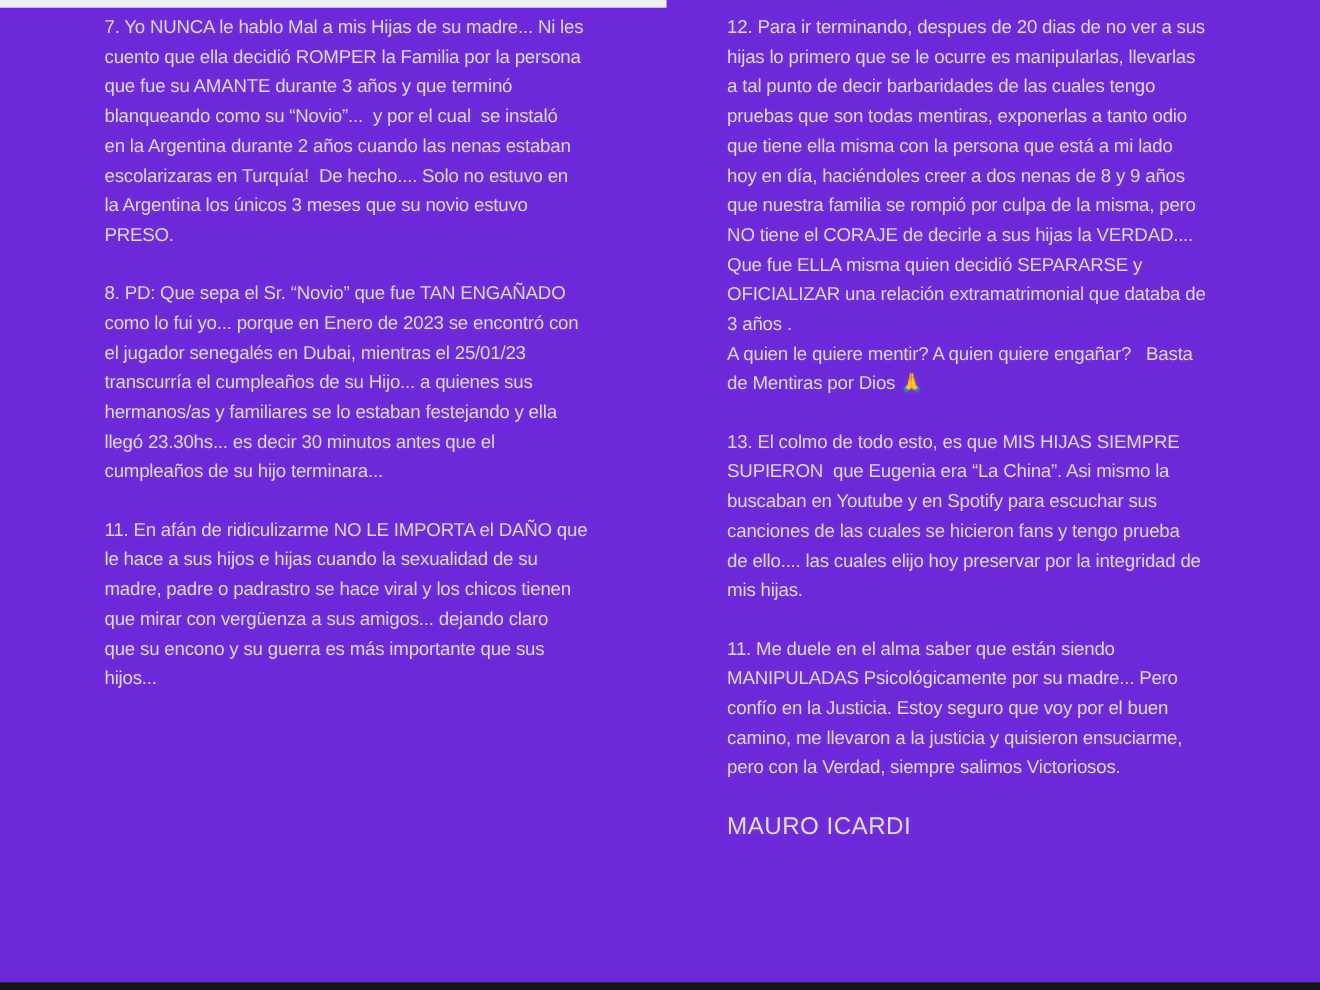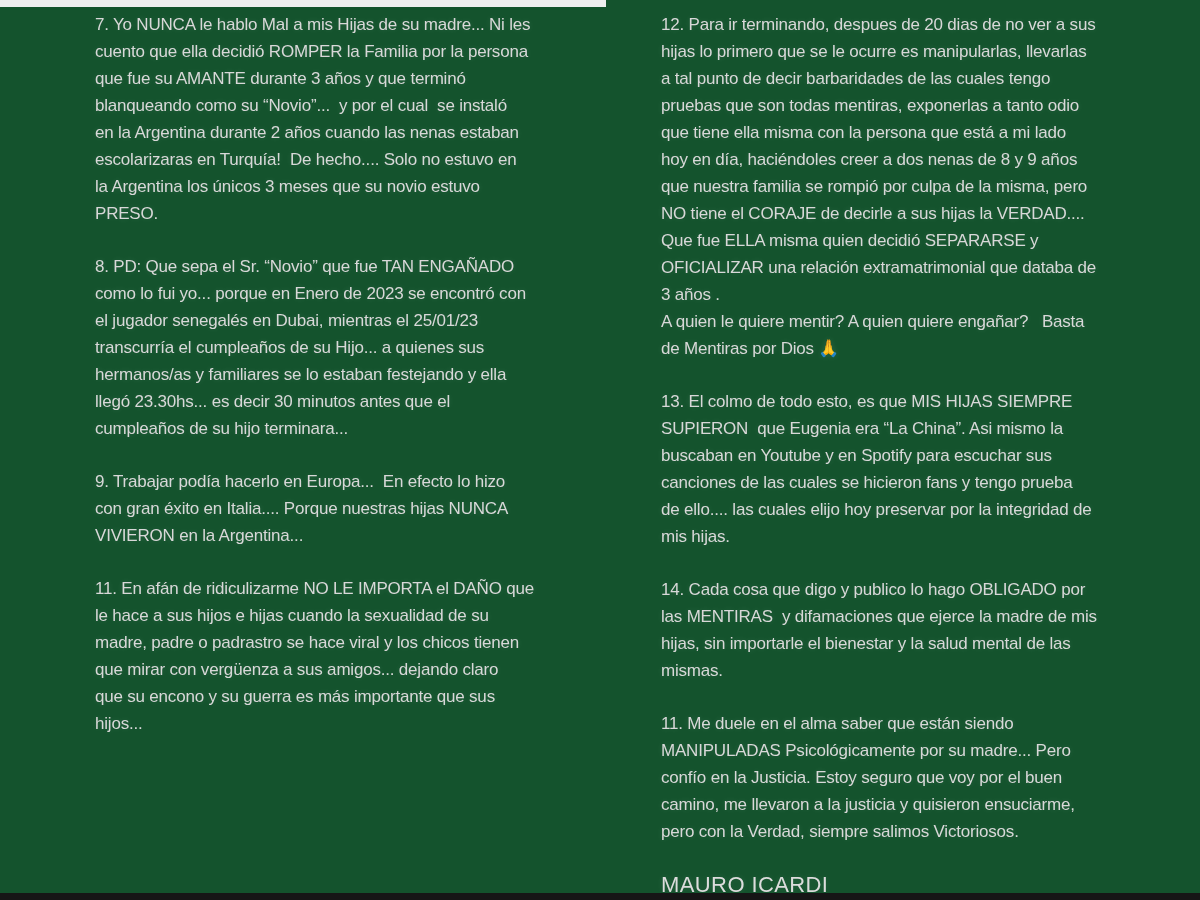--- a/index.html
+++ b/index.html
@@ -10,21 +10,21 @@
     overflow: hidden;
   }
   body {
     background: #050505;
     font-family: "Liberation Sans", sans-serif;
   }
   .canvas {
     position: relative;
     width: 1200px;
     height: 900px;
-    background: #14532d;
+    background: #6d28d9;
   }
   .top-bar {
     position: absolute;
     left: 0;
     top: 0;
     width: 606px;
     height: 7px;
     background: #efefef;
   }
   .bottom-strip {
@@ -82,23 +82,20 @@
 escolarizaras en Turquía!  De hecho.... Solo no estuvo en
 la Argentina los únicos 3 meses que su novio estuvo
 PRESO.</p>
     <p class="para">8. PD: Que sepa el Sr. “Novio” que fue TAN ENGAÑADO
 como lo fui yo... porque en Enero de 2023 se encontró con
 el jugador senegalés en Dubai, mientras el 25/01/23
 transcurría el cumpleaños de su Hijo... a quienes sus
 hermanos/as y familiares se lo estaban festejando y ella
 llegó 23.30hs... es decir 30 minutos antes que el
 cumpleaños de su hijo terminara...</p>
-    <p class="para">9. Trabajar podía hacerlo en Europa...  En efecto lo hizo
-con gran éxito en Italia.... Porque nuestras hijas NUNCA
-VIVIERON en la Argentina...</p>
     <p class="para">11. En afán de ridiculizarme NO LE IMPORTA el DAÑO que
 le hace a sus hijos e hijas cuando la sexualidad de su
 madre, padre o padrastro se hace viral y los chicos tienen
 que mirar con vergüenza a sus amigos... dejando claro
 que su encono y su guerra es más importante que sus
 hijos...</p>
   </div>
 
   <div class="col col-right">
     <p class="para"><span>12. Para ir terminando, despues de 20 dias de no ver a sus
@@ -113,24 +110,20 @@
 OFICIALIZAR una relación extramatrimonial que databa de
 3 años .
 A quien le quiere mentir? A quien quiere engañar?   Basta
 de Mentiras por Dios </span><span class="emoji">🙏</span></p>
     <p class="para">13. El colmo de todo esto, es que MIS HIJAS SIEMPRE
 SUPIERON  que Eugenia era “La China”. Asi mismo la
 buscaban en Youtube y en Spotify para escuchar sus
 canciones de las cuales se hicieron fans y tengo prueba
 de ello.... las cuales elijo hoy preservar por la integridad de
 mis hijas.</p>
-    <p class="para">14. Cada cosa que digo y publico lo hago OBLIGADO por
-las MENTIRAS  y difamaciones que ejerce la madre de mis
-hijas, sin importarle el bienestar y la salud mental de las
-mismas.</p>
     <p class="para">11. Me duele en el alma saber que están siendo
 MANIPULADAS Psicológicamente por su madre... Pero
 confío en la Justicia. Estoy seguro que voy por el buen
 camino, me llevaron a la justicia y quisieron ensuciarme,
 pero con la Verdad, siempre salimos Victoriosos.</p>
     <p class="signature">MAURO ICARDI</p>
   </div>
 
   <div class="bottom-strip"></div>
 

